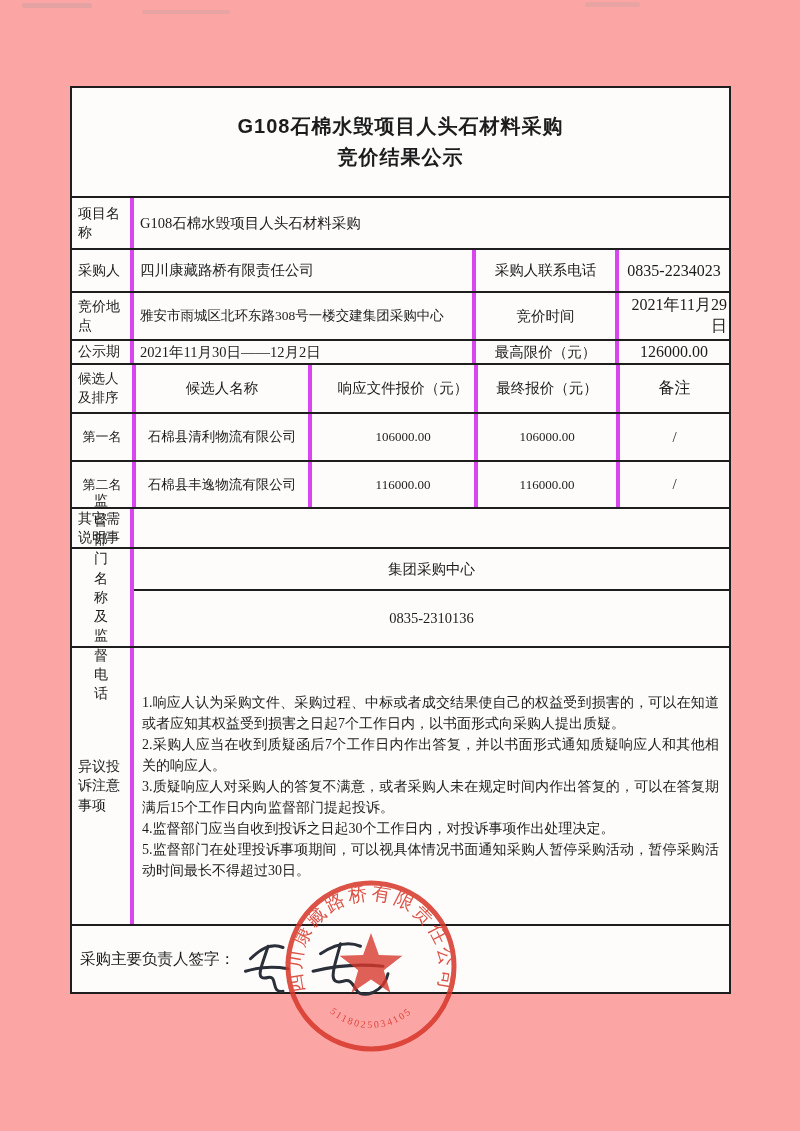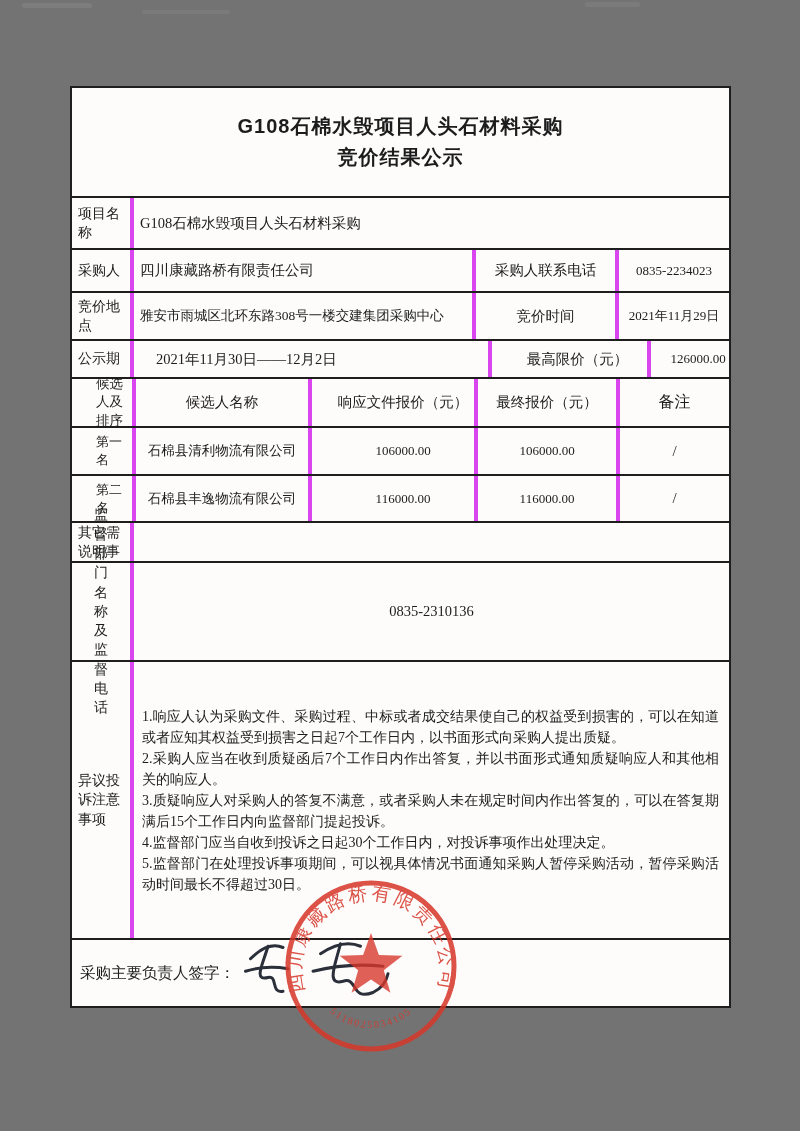--- a/index.html
+++ b/index.html
@@ -1,51 +1,51 @@
 <!DOCTYPE html>
 <html><head>
 <meta charset="utf-8">
 <style>
   * { margin:0; padding:0; box-sizing:border-box; }
   html,body { background:#f6f5f3; }
   .page {
     position:relative; width:800px; height:1131px; margin:0 auto;
-    background:#737373; overflow:hidden;
+    background:#fca5a5; overflow:hidden;
     font-family:"Liberation Serif", serif; color:#1c1c1c;
   }
   .artifact { position:absolute; background:#9a9a9a; border-radius:2px; }
 
   .doc-table {
     position:absolute; left:70px; top:86px; width:661px;
     border:2px solid #1e1e1e; background:#fdfcfb;
   }
   .trow { display:flex; border-bottom:2px solid #1e1e1e; }
   .trow:last-child { border-bottom:none; }
   .cell { border-right:4px solid #d946ef; display:flex; align-items:center; }
   .cell:last-child { border-right:none; }
-  .cell.center { justify-content:center; text-align:left; }
+  .cell.center { justify-content:center; text-align:right; }
   .lbl { width:62px; flex:0 0 62px; font-size:14px; padding:2px 3px 2px 6px; line-height:1.38; }
   .val { font-size:14.5px; padding:2px 6px; }
 
   .title-block { height:110px; flex-direction:column; justify-content:center; align-items:center;
     font-family:"Liberation Sans", sans-serif; font-weight:bold; font-size:20px;
     line-height:1.55; text-align:center; letter-spacing:1px; display:flex; }
 
   .r-project { height:52px; }
   .r-purchaser { height:43px; }
   .r-place { height:48px; }
-  .r-period { height:38px;gap:16px; }
+  .r-period { height:24px; }
   .c-content { width:342px; flex:0 0 342px; }
   .c-midlbl { width:143px; flex:0 0 143px; font-size:14.5px; }
-  .c-value { flex:1 1 auto; font-size:13px; padding:2px; }
+  .c-value { flex:1 1 auto; font-size:16px; padding:2px; }
 
   .r-candhead { height:49px; font-size:14.5px; }
   .r-cand { height:48px; }
   .r-cand2 { height:47px; }
-  .cc-rank { width:64px; flex:0 0 64px; font-size:13px;padding-left:24px; }
+  .cc-rank { width:64px; flex:0 0 64px; font-size:13px; }
   .cc-name { width:176px; flex:0 0 176px; font-size:13.5px; }
   .cc-doc  { width:166px; flex:0 0 166px; font-size:13px;padding-left:20px; }
   .cc-fin  { width:142px; flex:0 0 142px; font-size:13px; }
   .cc-rem  { flex:1 1 auto; font-size:15px; }
   .r-candhead .cc-rank { font-size:13.5px; }
   .r-candhead .cc-name, .r-candhead .cc-doc, .r-candhead .cc-fin, .r-candhead .cc-rem { font-size:14.5px; }
 
   .r-other { height:40px; }
   .r-superv { height:99px; }
   .superv-right { flex:1 1 auto; display:flex; flex-direction:column; }
@@ -131,20 +131,21 @@
     </div>
 
     <div class="trow r-other">
       <div class="cell lbl">其它需说明事</div>
       <div class="cell val" style="flex:1 1 auto;"></div>
     </div>
 
     <div class="trow r-superv">
       <div class="cell lbl center" style="text-align:center;padding:2px 20px;">监督部门名称及监督电话</div>
       <div class="superv-right">
+        <div class="superv-sub top">集团采购中心</div>
         <div class="superv-sub bot">0835-2310136</div>
       </div>
     </div>
 
     <div class="trow r-objection">
       <div class="cell lbl" style="align-items:center;">异议投诉注意事项</div>
       <div class="cell objection-content">
         <div class="inner">
           <p>1.响应人认为采购文件、采购过程、中标或者成交结果使自己的权益受到损害的，可以在知道或者应知其权益受到损害之日起7个工作日内，以书面形式向采购人提出质疑。</p>
           <p>2.采购人应当在收到质疑函后7个工作日内作出答复，并以书面形式通知质疑响应人和其他相关的响应人。</p>

